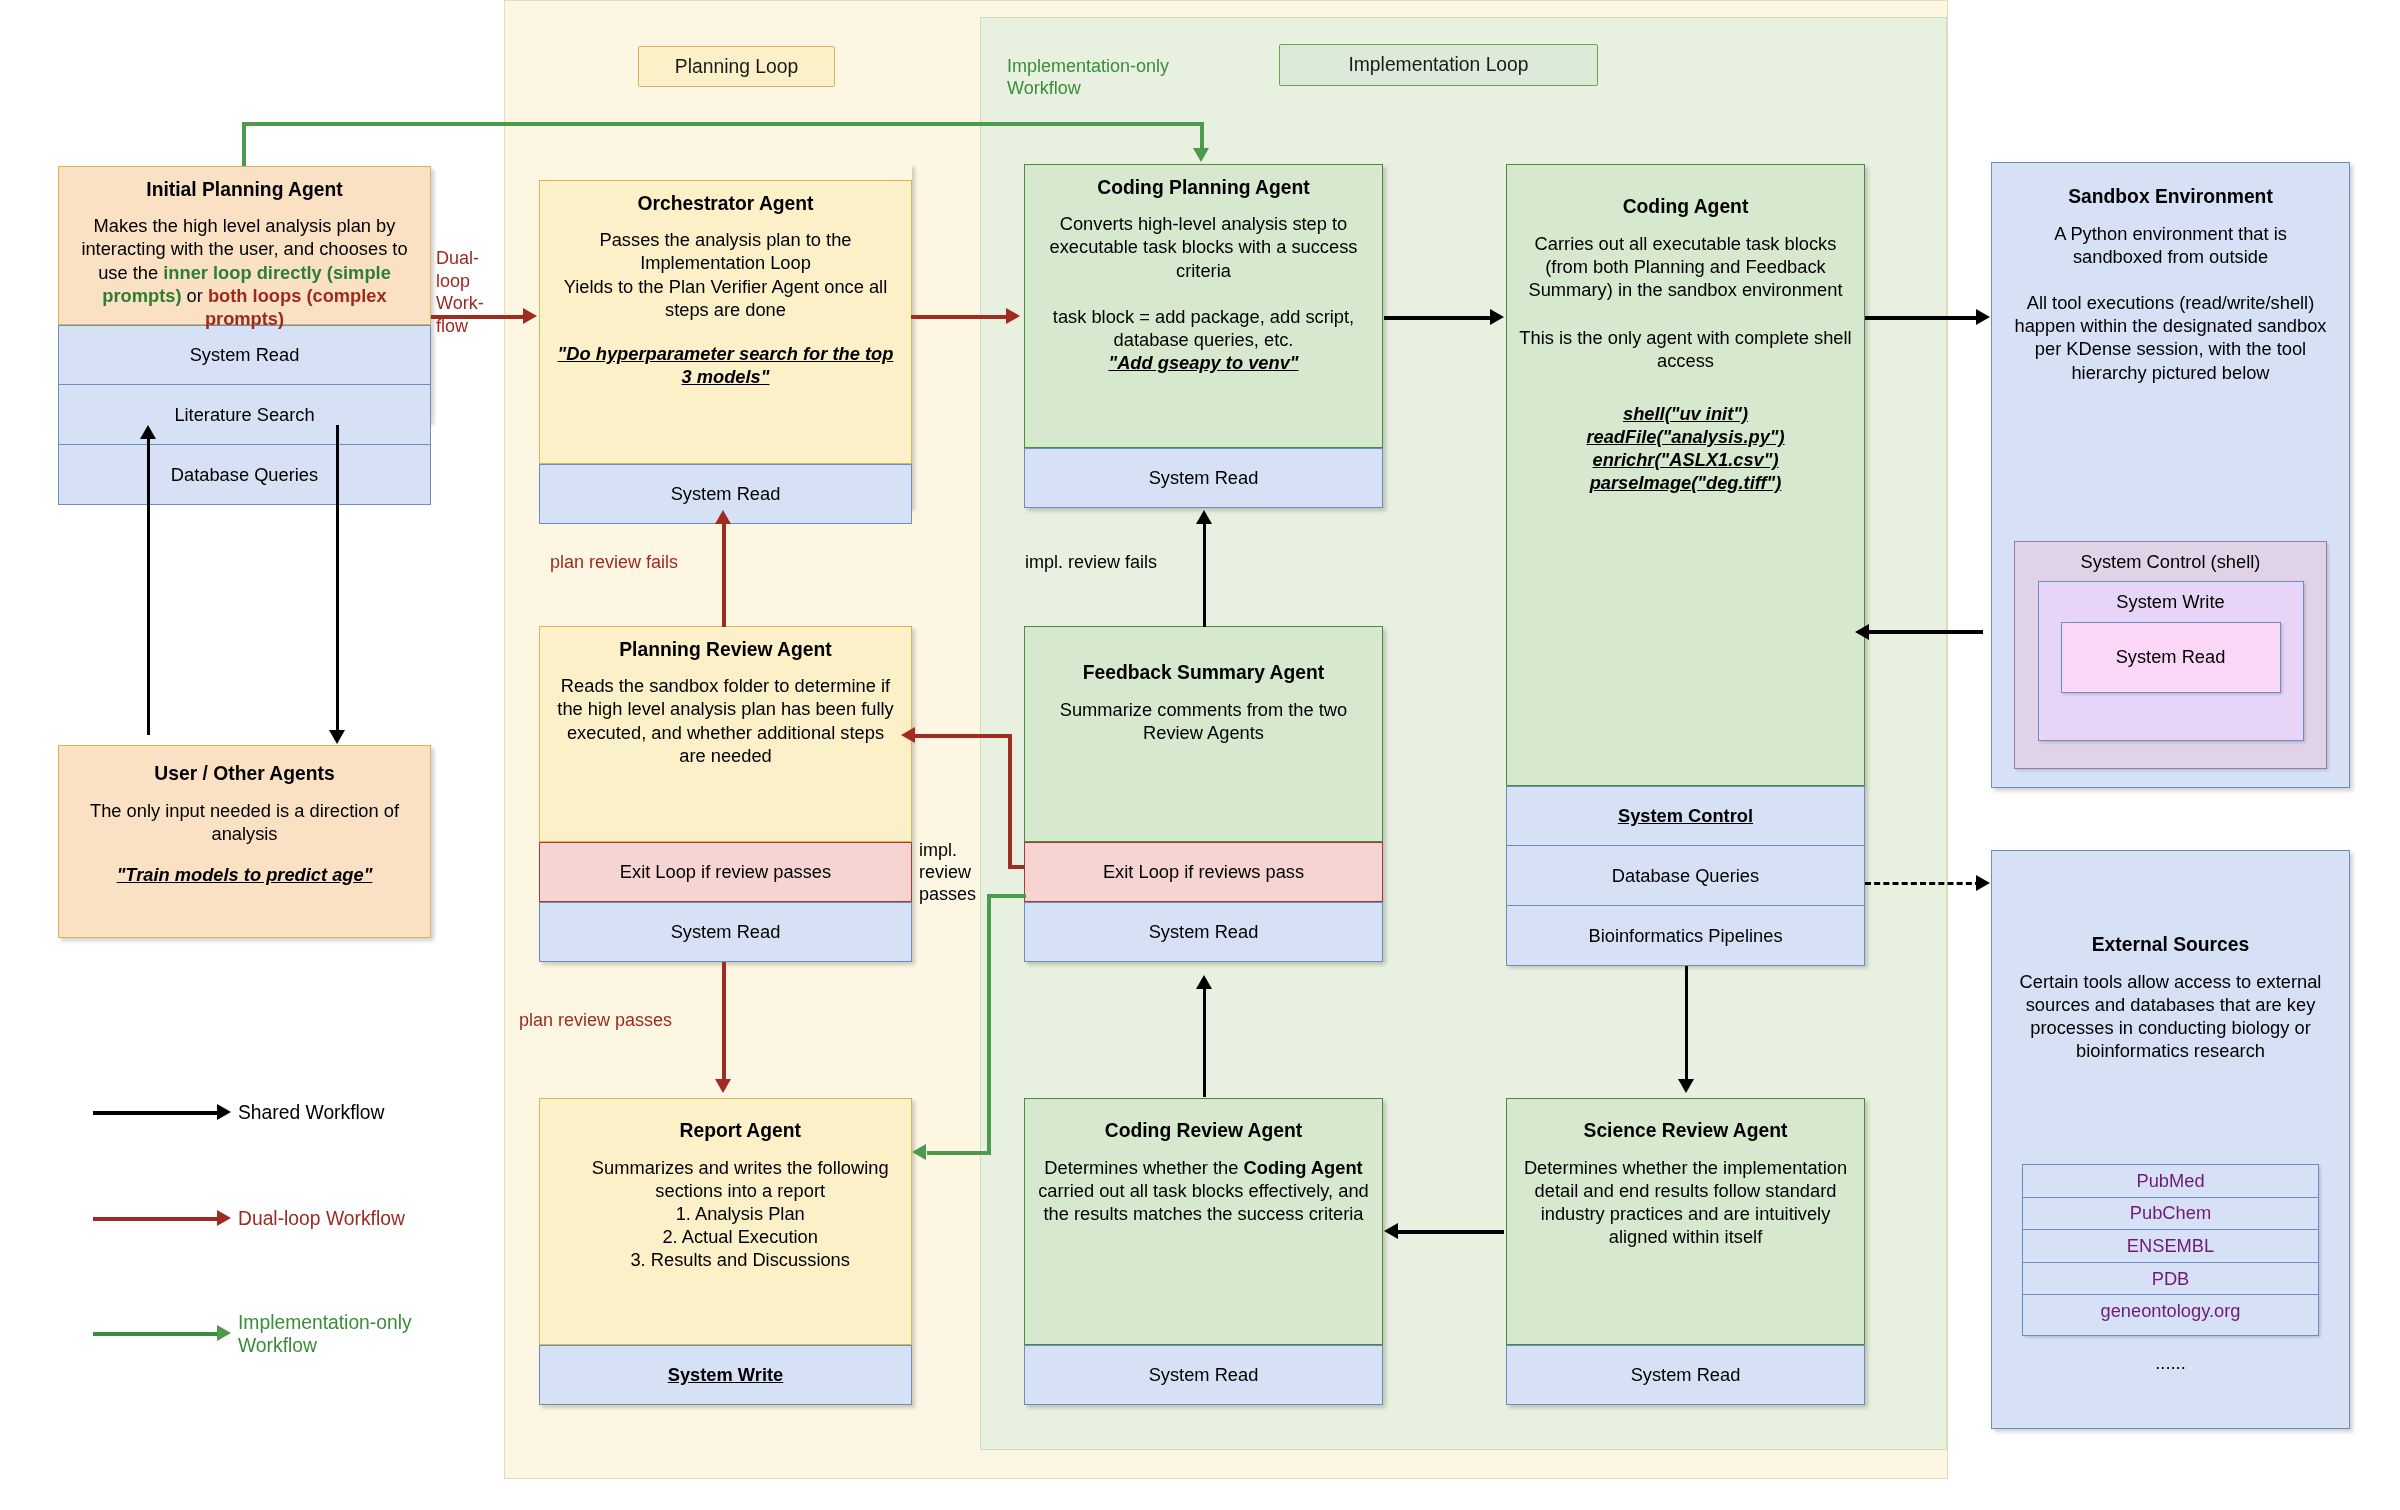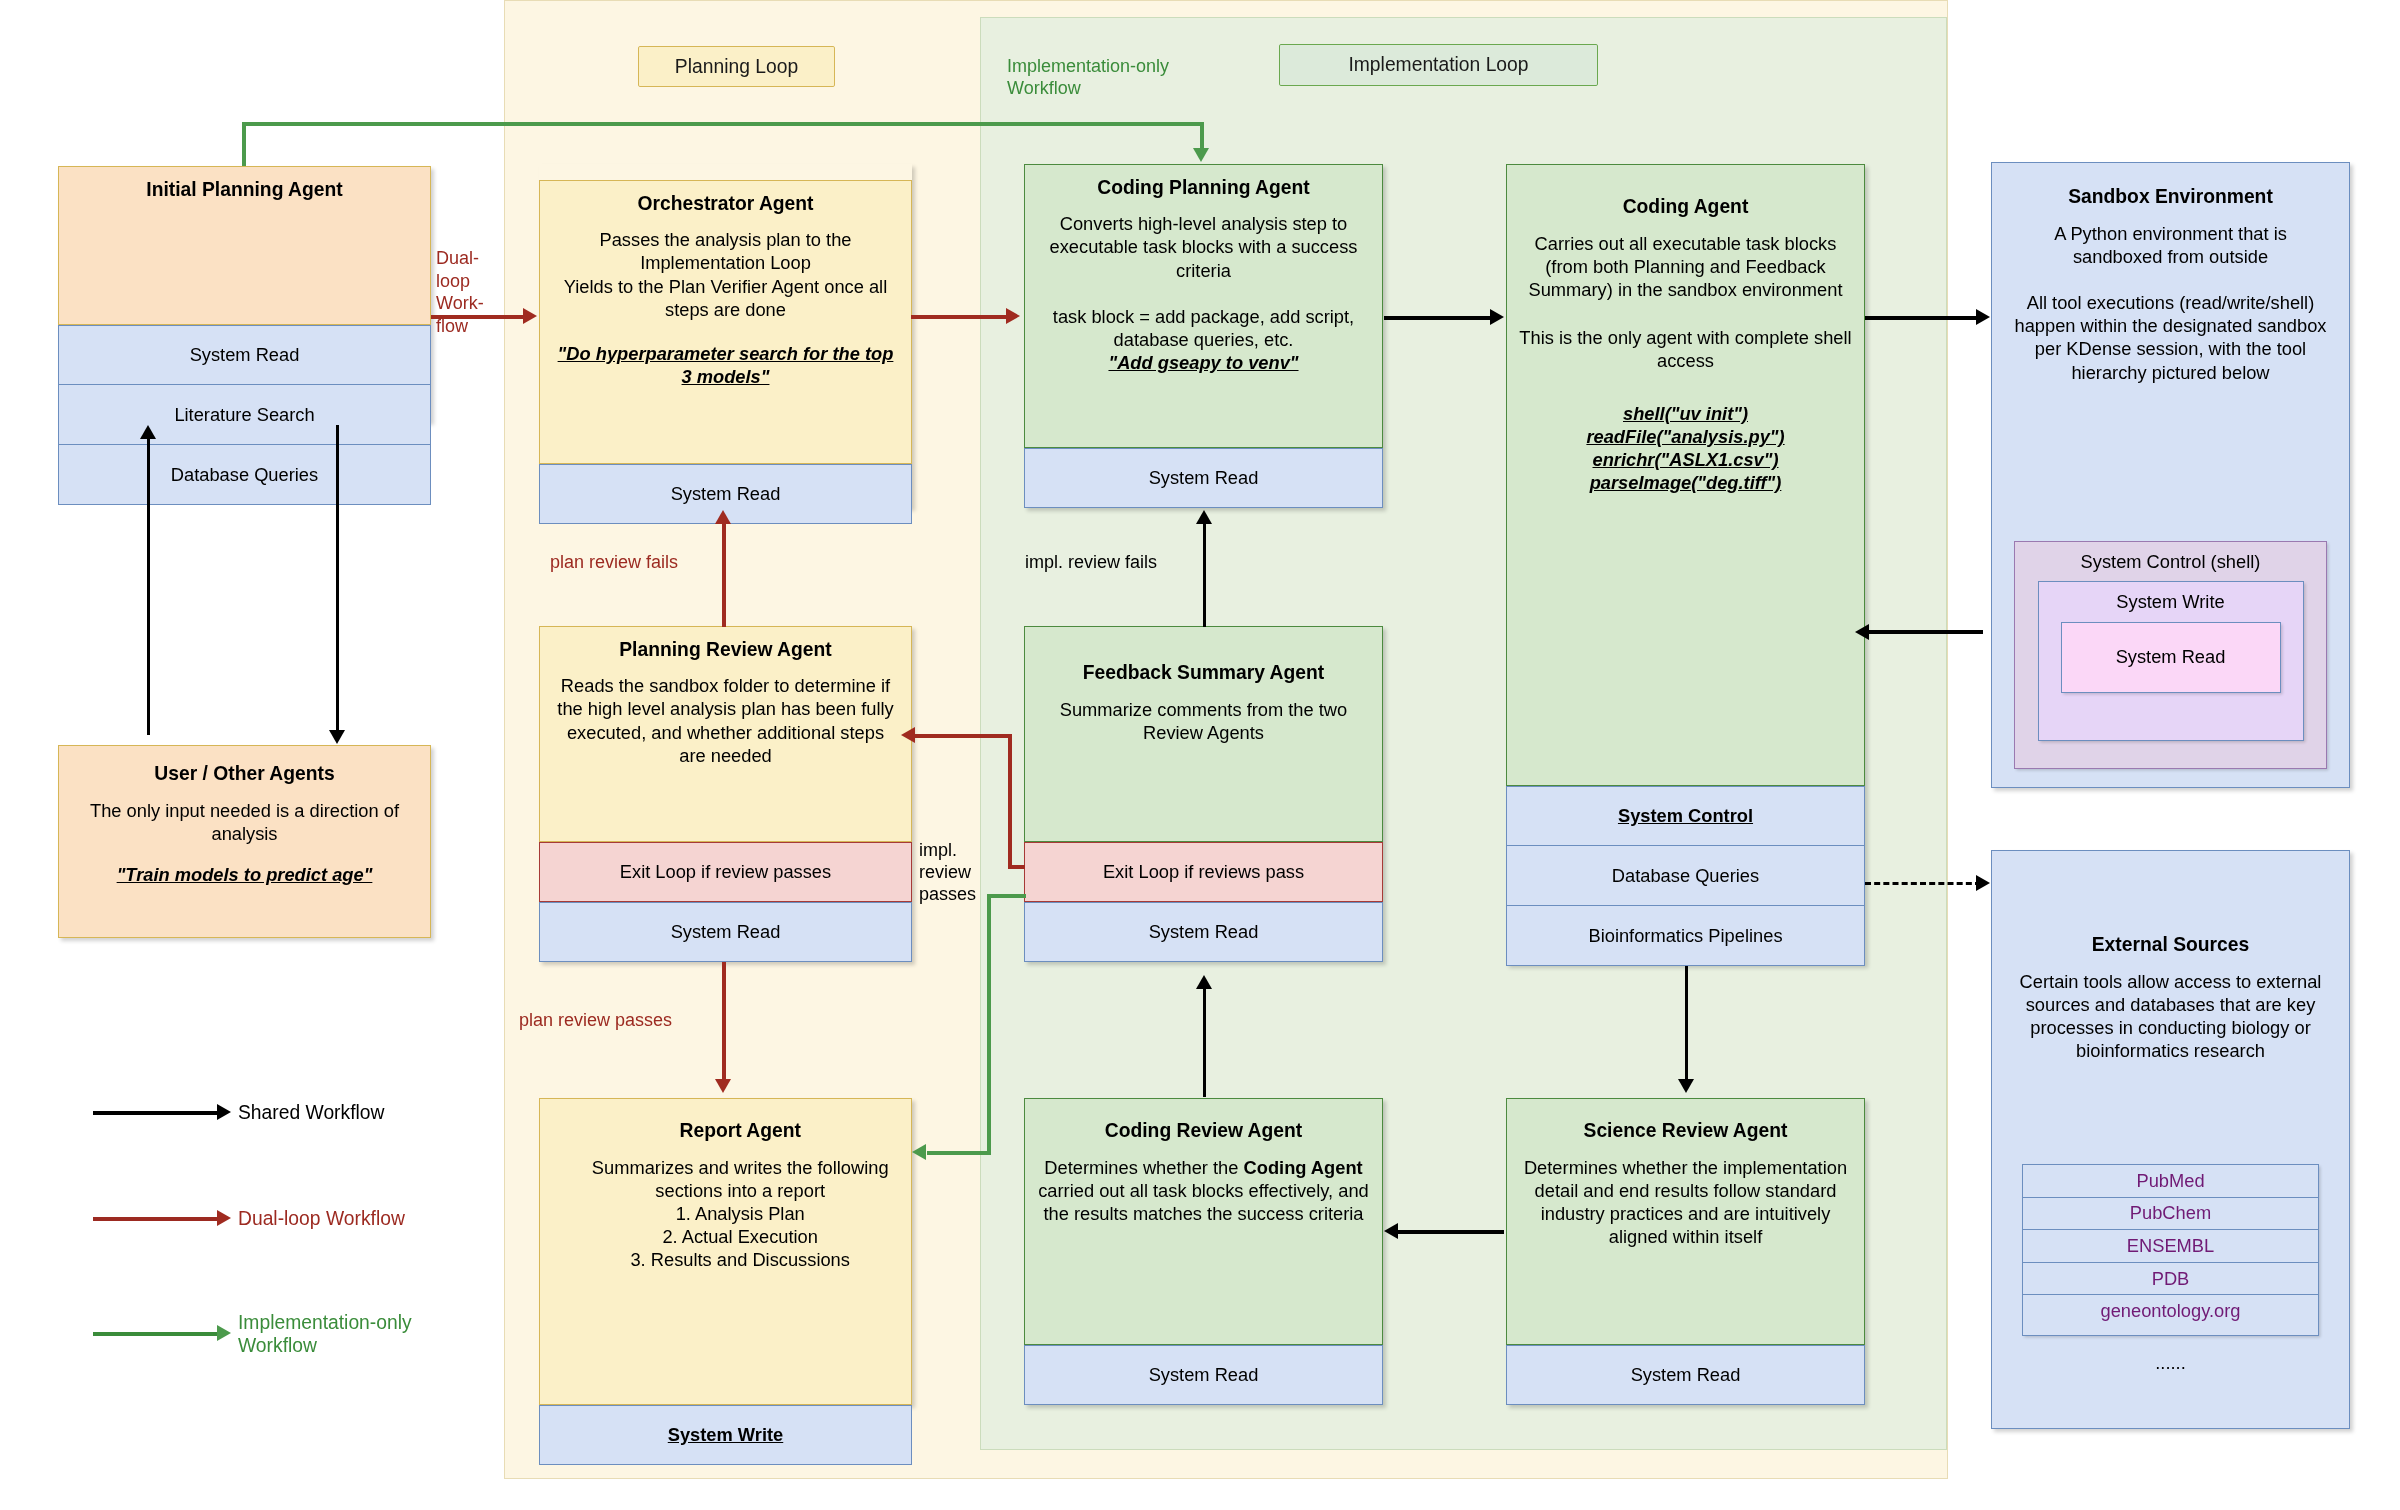--- a/index.html
+++ b/index.html
@@ -79,20 +79,21 @@
   <div class="panel impl-panel" style="left:980px;top:17.4px;width:967px;height:1433px;"></div>
 
   <div class="loop-tag plan" style="left:638px;top:46px;width:197px;height:41px;">Planning Loop</div>
   <div class="loop-tag impl" style="left:1279px;top:44px;width:319px;height:42px;">Implementation Loop</div>
   <div class="elabel" style="left:1007px;top:56px;width:232px;color:#3a8c3a;white-space:pre-line;">Implementation-only
 Workflow</div>
 
   <div class="node orange" style="left:58px;top:166px;width:373px;height:256px;">
     <div class="head" style="height:159px;">
       <div class="title">Initial Planning Agent</div>
+      <div class="desc"><span>Makes the high level analysis plan by interacting with the user, and chooses to use the </span><span class="green-t">inner loop directly (simple prompts)</span><span> or </span><span class="red-t">both loops (complex prompts)</span></div>
     </div>
     <div class="tool" style="height:60px;">System Read</div>
     <div class="tool" style="height:60px;border-top:none;">Literature Search</div>
     <div class="tool" style="height:60px;border-top:none;">Database Queries</div>
   </div>
 
   <div class="node orange" style="left:58px;top:745px;width:373px;height:193px;">
     <div class="head" style="height:193px;padding-top:17.4px;">
       <div class="title">User / Other Agents</div>
       <div class="desc">The only input needed is a direction of analysis</div>
@@ -117,21 +118,21 @@
   <div class="node yellow" style="left:539px;top:626px;width:373px;height:336px;">
     <div class="head" style="height:216px;">
       <div class="title">Planning Review Agent</div>
       <div class="desc">Reads the sandbox folder to determine if the high level analysis plan has been fully executed, and whether additional steps are needed</div>
     </div>
     <div class="exit" style="height:60px;">Exit Loop if review passes</div>
     <div class="tool" style="height:60px;">System Read</div>
   </div>
 
   <div class="node yellow" style="left:539px;top:1098px;width:373px;height:307px;">
-    <div class="head" style="height:307px;padding-top:21px;padding-left:41px;">
+    <div class="head" style="height:247px;padding-top:21px;padding-left:41px;">
       <div class="title">Report Agent</div>
       <div class="desc" style="white-space:pre-line;">Summarizes and writes the following sections into a report
 1. Analysis Plan
 2. Actual Execution
 3. Results and Discussions</div>
     </div>
     <div class="tool u" style="height:60px;">System Write</div>
   </div>
 
   <div class="node green" style="left:1024px;top:164px;width:359px;height:344px;">

